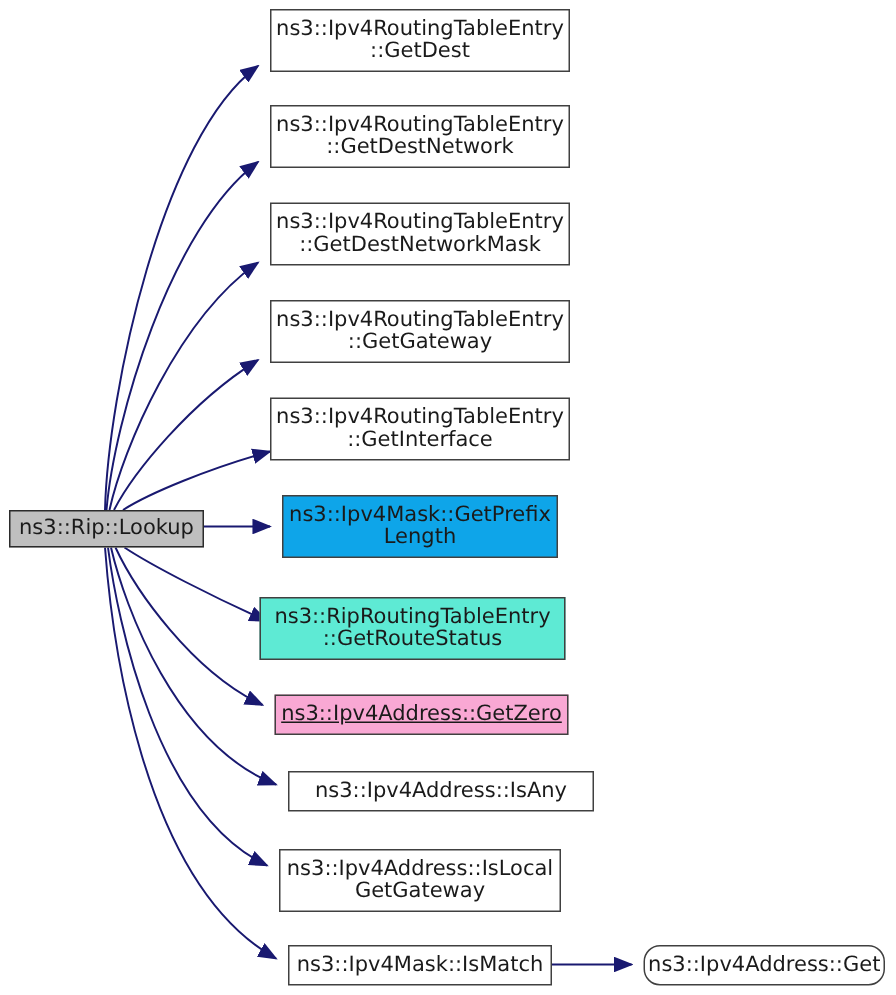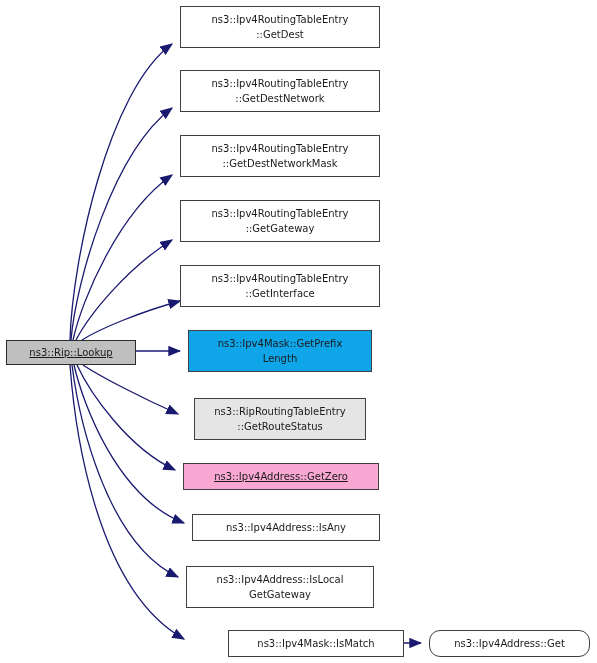--- a/index.html
+++ b/index.html
@@ -22,33 +22,32 @@
     width: 597px;
     height: 663px;
     pointer-events: none;
   }
   .node {
     position: absolute;
     box-sizing: border-box;
     border: 1px solid #404040;
     background: #ffffff;
     color: #1a1a1a;
-    font-size: 10px;
+    font-size: 14px;
     line-height: 15px;
     text-align: center;
     display: flex;
     align-items: center;
     justify-content: center;
     white-space: pre-line;
     z-index: 2;
   }
   .node.root {
     background: #bfbfbf;
     border-color: #2b2b2b;
-    text-decoration: underline;
   }
 </style>
 </head>
 <body>
 
 <div id="canvas">
 
   <svg id="edge-layer" viewBox="0 0 597 663" width="597" height="663" xmlns="http://www.w3.org/2000/svg">
     <defs>
       <marker id="arrowhead" markerWidth="10" markerHeight="8" refX="9" refY="4" orient="auto" markerUnits="strokeWidth">
@@ -78,23 +77,23 @@
       <div class="node" style="left: 180px; top: 70px; width: 200px; height: 42px; background: rgb(255, 255, 255); border-color: rgb(64, 64, 64); color: rgb(26, 26, 26);">ns3::Ipv4RoutingTableEntry
 ::GetDestNetwork</div>
       <div class="node" style="left: 180px; top: 135px; width: 200px; height: 42px; background: rgb(255, 255, 255); border-color: rgb(64, 64, 64); color: rgb(26, 26, 26);">ns3::Ipv4RoutingTableEntry
 ::GetDestNetworkMask</div>
       <div class="node" style="left: 180px; top: 200px; width: 200px; height: 42px; background: rgb(255, 255, 255); border-color: rgb(64, 64, 64); color: rgb(26, 26, 26);">ns3::Ipv4RoutingTableEntry
 ::GetGateway</div>
       <div class="node" style="left: 180px; top: 265px; width: 200px; height: 42px; background: rgb(255, 255, 255); border-color: rgb(64, 64, 64); color: rgb(26, 26, 26);">ns3::Ipv4RoutingTableEntry
 ::GetInterface</div>
       <div class="node" style="left: 188px; top: 330px; width: 184px; height: 42px; background: #0ea5e9; border-color: rgb(64, 64, 64); color: rgb(26, 26, 26);">ns3::Ipv4Mask::GetPrefix
 Length</div>
-      <div class="node" style="left: 194px; top: 398px; width: 172px; height: 42px; background: #e5e5e5; border-color: rgb(64, 64, 64); color: rgb(26, 26, 26);">ns3::RipRoutingTableEntry
+      <div class="node" style="left: 173px; top: 398px; width: 204px; height: 42px; background: #5eead4; border-color: rgb(64, 64, 64); color: rgb(26, 26, 26);">ns3::RipRoutingTableEntry
 ::GetRouteStatus</div>
       <div class="node" style="left: 183px; top: 463px; width: 196px; height: 27px; background: #f9a8d4; border-color: rgb(64, 64, 64); color: rgb(26, 26, 26); text-decoration: underline;">ns3::Ipv4Address::GetZero</div>
-      <div class="node" style="left: 192px; top: 514px; width: 188px; height: 27px; background: rgb(255, 255, 255); border-color: rgb(64, 64, 64); color: rgb(26, 26, 26);">ns3::Ipv4Address::IsAny</div>
+      <div class="node" style="left: 192px; top: 514px; width: 204px; height: 27px; background: rgb(255, 255, 255); border-color: rgb(64, 64, 64); color: rgb(26, 26, 26);">ns3::Ipv4Address::IsAny</div>
       <div class="node" style="left: 186px; top: 566px; width: 188px; height: 42px; background: rgb(255, 255, 255); border-color: rgb(64, 64, 64); color: rgb(26, 26, 26);">ns3::Ipv4Address::IsLocal
 GetGateway</div>
-      <div class="node" style="left: 192px; top: 630px; width: 176px; height: 27px; background: rgb(255, 255, 255); border-color: rgb(64, 64, 64); color: rgb(26, 26, 26); margin-left: 36px;">ns3::Ipv4Mask::IsMatch</div>
+      <div class="node" style="left: 192px; top: 630px; width: 176px; height: 27px; background: rgb(255, 255, 255); border-color: rgb(64, 64, 64); color: rgb(26, 26, 26);">ns3::Ipv4Mask::IsMatch</div>
       <div class="node" style="left: 429px; top: 630px; width: 161px; height: 27px; background: rgb(255, 255, 255); border-color: rgb(64, 64, 64); color: rgb(26, 26, 26); border-radius: 11px;">ns3::Ipv4Address::Get</div>
     </div>
 
 </div>
 
 </body></html>

